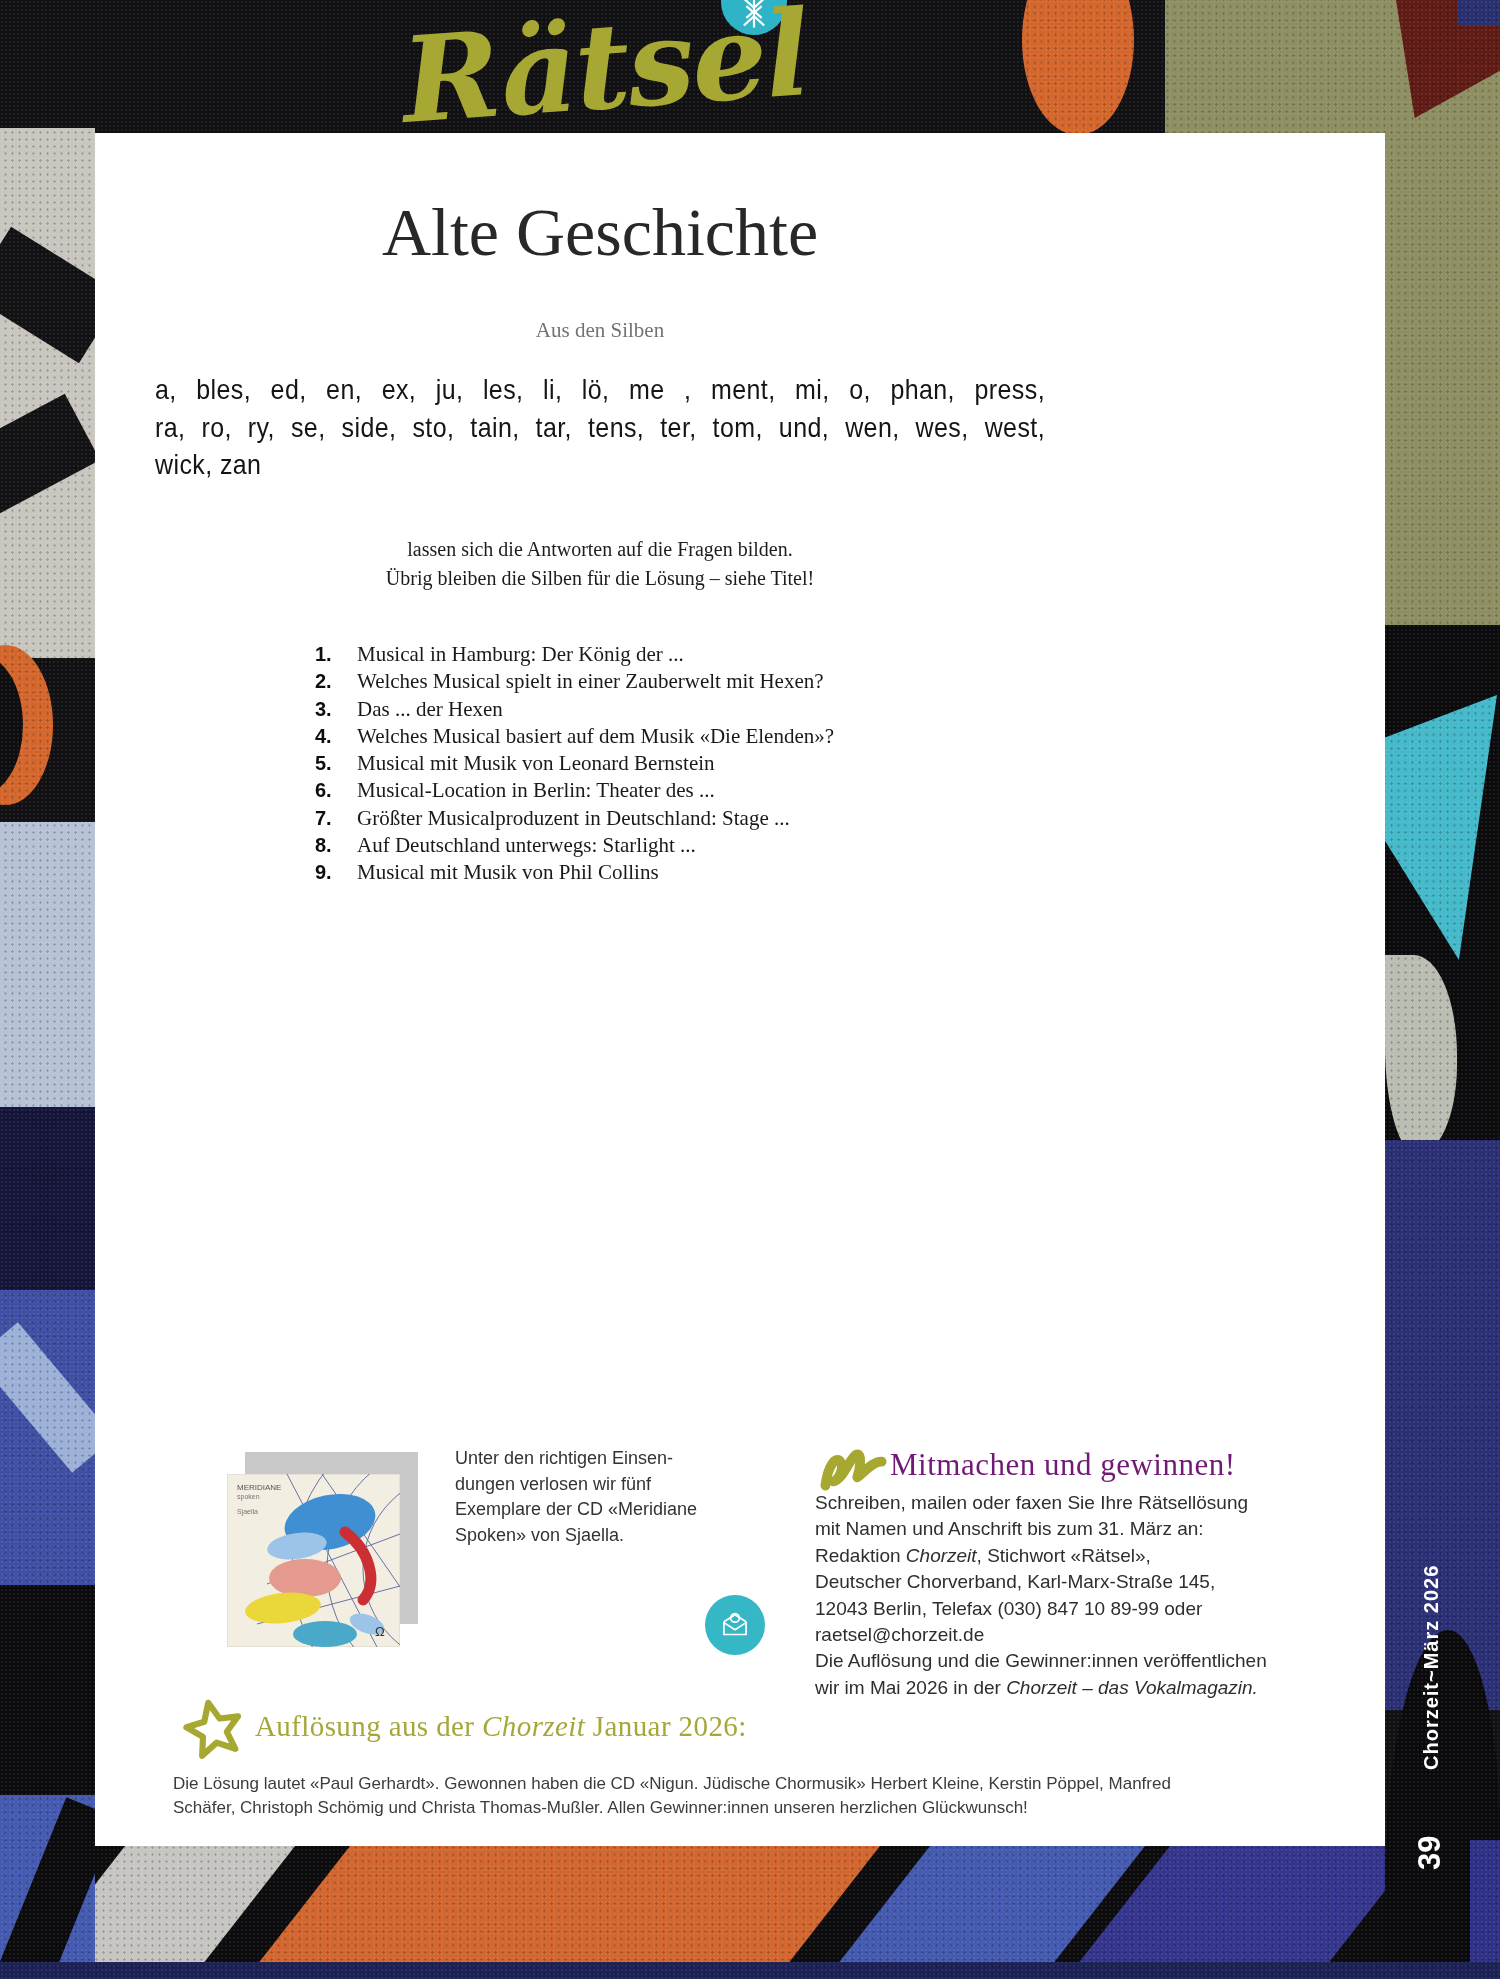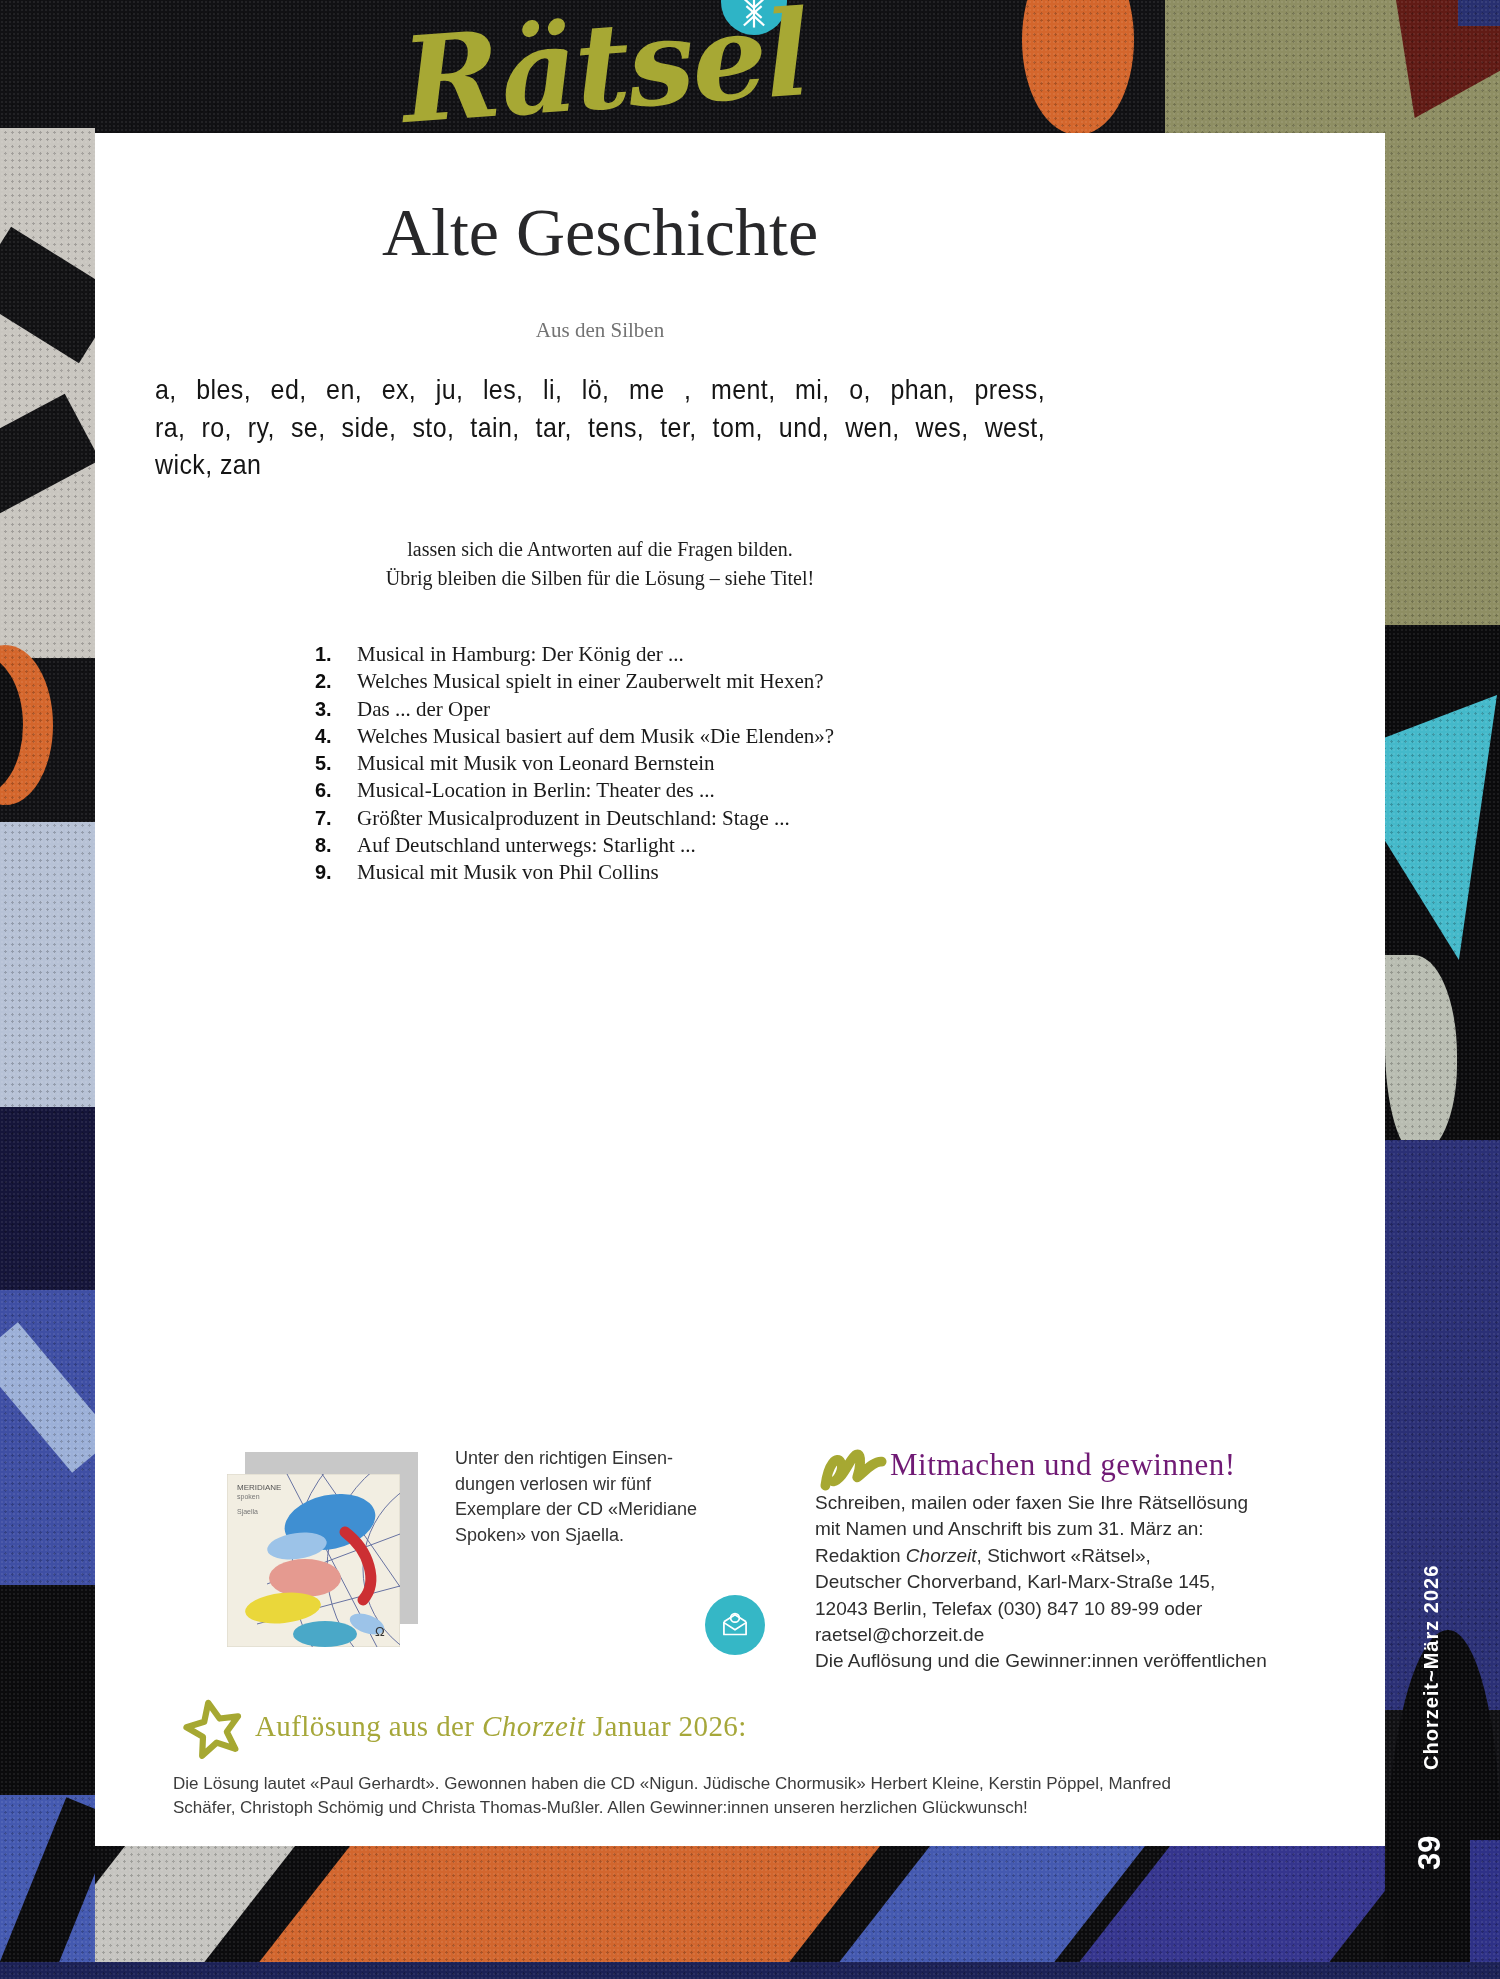--- a/index.html
+++ b/index.html
@@ -140,21 +140,21 @@
         <div class="q-row">
           <span class="q-num">1.</span>
           <span class="q-text">Musical in Hamburg: Der König der ...</span>
         </div>
         <div class="q-row">
           <span class="q-num">2.</span>
           <span class="q-text">Welches Musical spielt in einer Zauberwelt mit Hexen?</span>
         </div>
         <div class="q-row">
           <span class="q-num">3.</span>
-          <span class="q-text">Das ... der Oper</span>
+          <span class="q-text">Das ... der Hexen</span>
         </div>
         <div class="q-row">
           <span class="q-num">4.</span>
           <span class="q-text">Welches Musical basiert auf dem Musik «Die Elenden»?</span>
         </div>
         <div class="q-row">
           <span class="q-num">5.</span>
           <span class="q-text">Musical mit Musik von Leonard Bernstein</span>
         </div>
         <div class="q-row">
@@ -219,20 +219,21 @@
     </div>
     <div class="part-headline">Mitmachen und gewinnen!</div>
     <div class="addr">
         <div class="line"><span>Schreiben, mailen oder faxen Sie Ihre Rätsellösung</span></div>
         <div class="line"><span>mit Namen und Anschrift bis zum 31. März an:</span></div>
         <div class="line"><span>Redaktion </span><span class="it">Chorzeit</span><span>, Stichwort «Rätsel»,</span></div>
         <div class="line"><span>Deutscher Chorverband, Karl-Marx-Straße 145,</span></div>
         <div class="line"><span>12043 Berlin, Telefax (030) 847 10 89-99 oder</span></div>
         <div class="line"><span>raetsel@chorzeit.de</span></div>
         <div class="line"><span>Die Auflösung und die Gewinner:innen veröffentlichen</span></div>
+        <div class="line"><span>wir im Mai 2026 in der </span><span class="it">Chorzeit – das Vokalmagazin.</span></div>
       </div>
 
     <div class="mail-badge">
       <svg width="38" height="38" viewBox="0 0 48 48">
         <circle cx="24" cy="15" r="5.5" fill="none" stroke="#ffffff" stroke-width="2.2"></circle>
         <path d="M10 20 L24 11 L38 20" fill="none" stroke="#ffffff" stroke-width="2.2" stroke-linejoin="round"></path>
         <path d="M10 20 L10 36 L38 36 L38 20" fill="none" stroke="#ffffff" stroke-width="2.2" stroke-linejoin="round"></path>
         <path d="M10 21 L24 30 L38 21" fill="none" stroke="#ffffff" stroke-width="2.2" stroke-linejoin="round"></path>
       </svg>
     </div>

